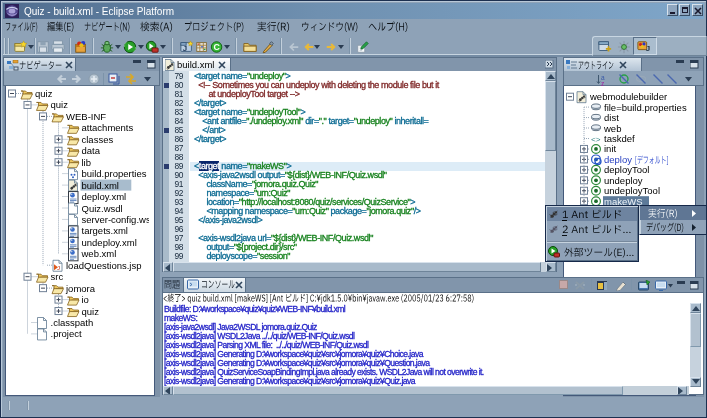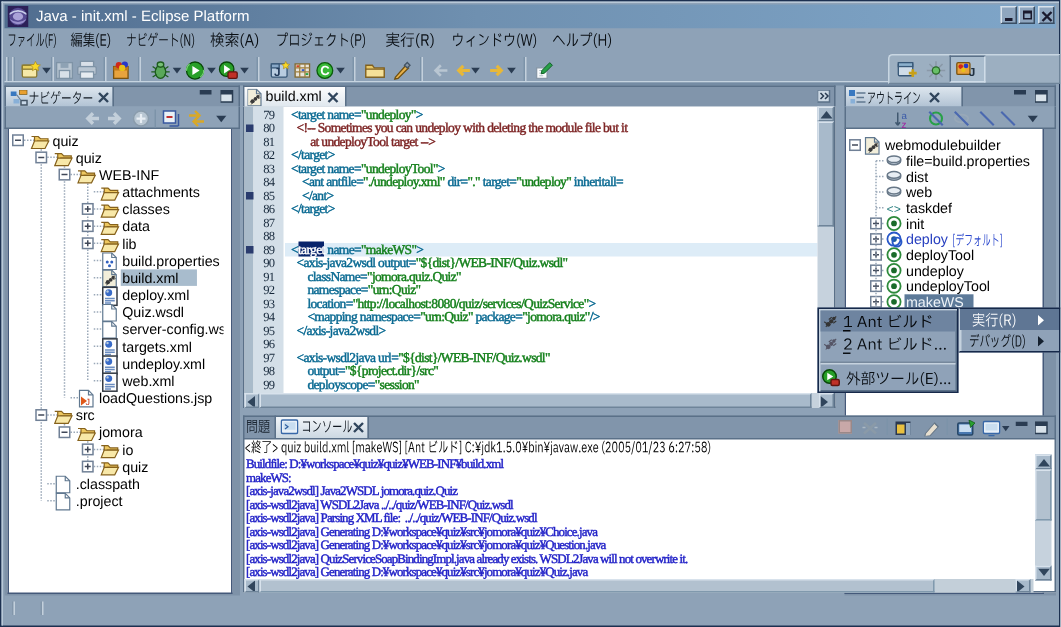--- a/index.html
+++ b/index.html
@@ -1,31 +1,31 @@
 <!DOCTYPE html>
 <html><head><meta charset="utf-8"><style>
 *{margin:0;padding:0;box-sizing:border-box}
 body{width:707px;height:418px;overflow:hidden;font-family:"Liberation Sans",sans-serif}
 #win{position:relative;width:707px;height:418px;background:#8EA2B7;overflow:hidden}
 .abs{position:absolute}
-.mono{font-family:Liberation Serif, serif;white-space:pre}
+.mono{font-family:Liberation Sans, sans-serif;white-space:pre}
 </style></head><body>
 <div id="win">
 <div class="abs" style="left:0;top:0;width:707px;height:418px;border:1px solid #1c3050;"></div>
     <div class="abs" style="left:1px;top:1px;width:705px;height:1px;background:#b8c8d8;"></div>
     <div class="abs" style="left:1px;top:1px;width:1px;height:416px;background:#b8c8d8;"></div>
     <div class="abs" style="left:3px;top:3px;width:701px;height:16px;background:linear-gradient(90deg,#506d8f 0%,#6f90b0 45%,#7fa6c9 100%);"></div>
     <svg class="abs" style="left:5px;top:4px" width="14" height="14" viewBox="0 0 14 14">
 <rect x="0" y="0" width="14" height="14" fill="#2c2058"></rect>
 <circle cx="7" cy="7" r="5.8" fill="#564a92"></circle>
 <path d="M1.4 6 Q7 1.8 12.6 6 L12.6 4.6 Q7 0.8 1.4 4.6Z" fill="#c8cdea"></path>
 <path d="M1.4 8.6 Q7 12.6 12.6 8.6 Q11 11.8 7 12.2 Q3.4 11.8 1.4 8.6Z" fill="#9a90cc"></path>
 <ellipse cx="7" cy="7" rx="3.4" ry="2.6" fill="#aaa2d8"></ellipse>
 </svg>
-    <div class="abs" style="left:24px;top:5.5px;color:#fff;font-size:10px;">Java - init.xml - Eclipse Platform</div>
+    <div class="abs" style="left:24px;top:5.5px;color:#fff;font-size:10px;">Quiz - build.xml - Eclipse Platform</div>
     <div class="abs" style="left:667px;top:4px;width:11px;height:12px;background:#8FA6BF;border:1px solid;border-color:#d8e2ec #3a4e64 #3a4e64 #d8e2ec;">
       <div class="abs" style="left:2px;top:7px;width:5px;height:2px;background:#1a1a2e"></div>
     </div>
     <div class="abs" style="left:679px;top:4px;width:11px;height:12px;background:#8FA6BF;border:1px solid;border-color:#d8e2ec #3a4e64 #3a4e64 #d8e2ec;">
       <div class="abs" style="left:1.5px;top:2px;width:6px;height:6px;border:1px solid #1a1a2e;border-top-width:2px"></div>
     </div>
     <div class="abs" style="left:692px;top:4px;width:11px;height:12px;background:#8FA6BF;border:1px solid;border-color:#d8e2ec #3a4e64 #3a4e64 #d8e2ec;">
       <svg class="abs" style="left:1px;top:2px" width="8" height="8" viewBox="0 0 8 8">
         <path d="M1 1 L7 7 M7 1 L1 7" stroke="#1a1a2e" stroke-width="1.6"></path>
       </svg>

